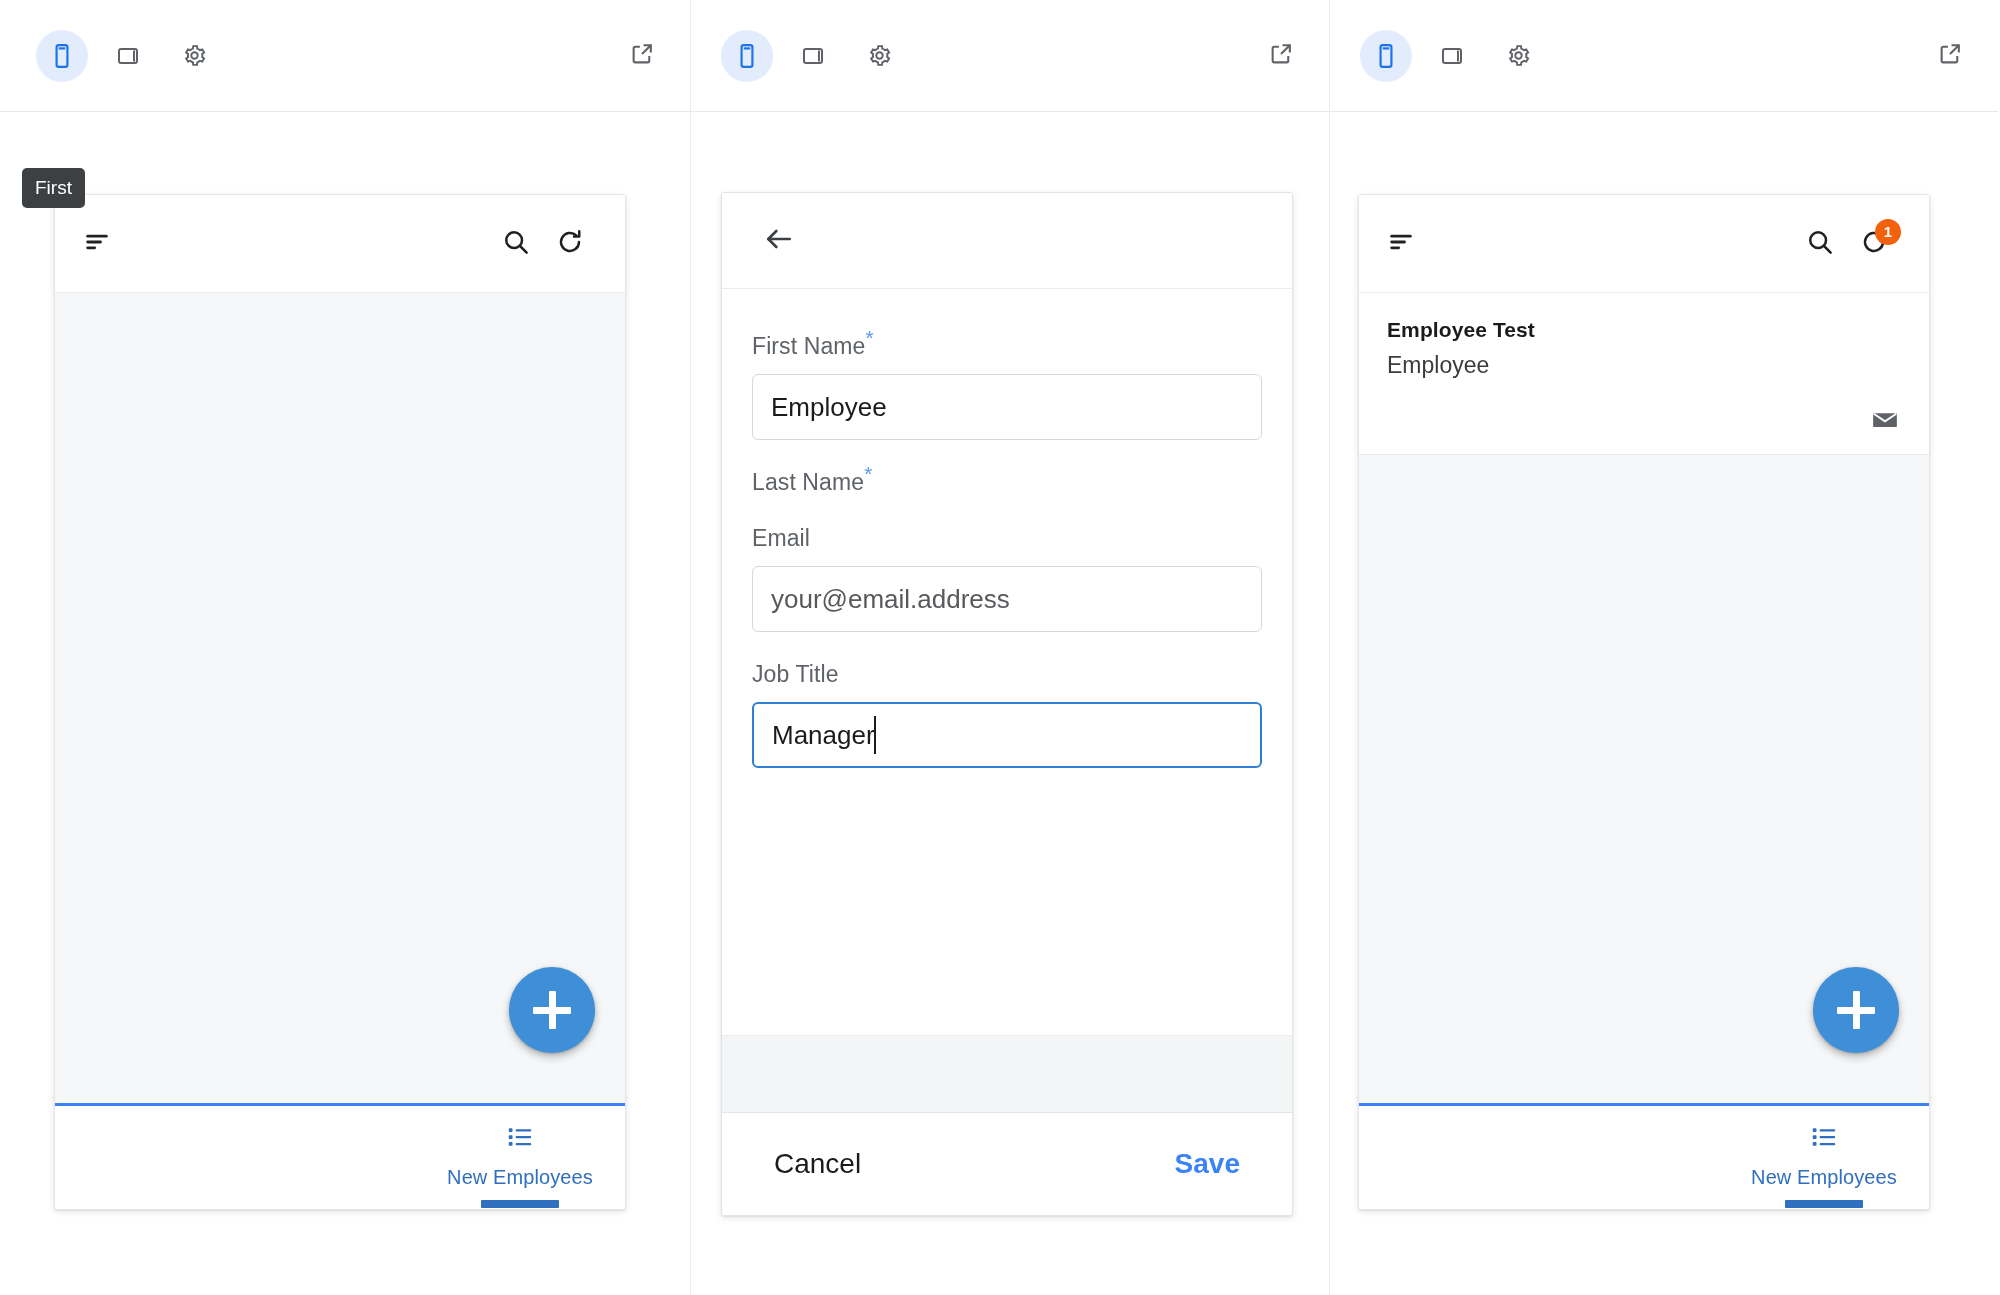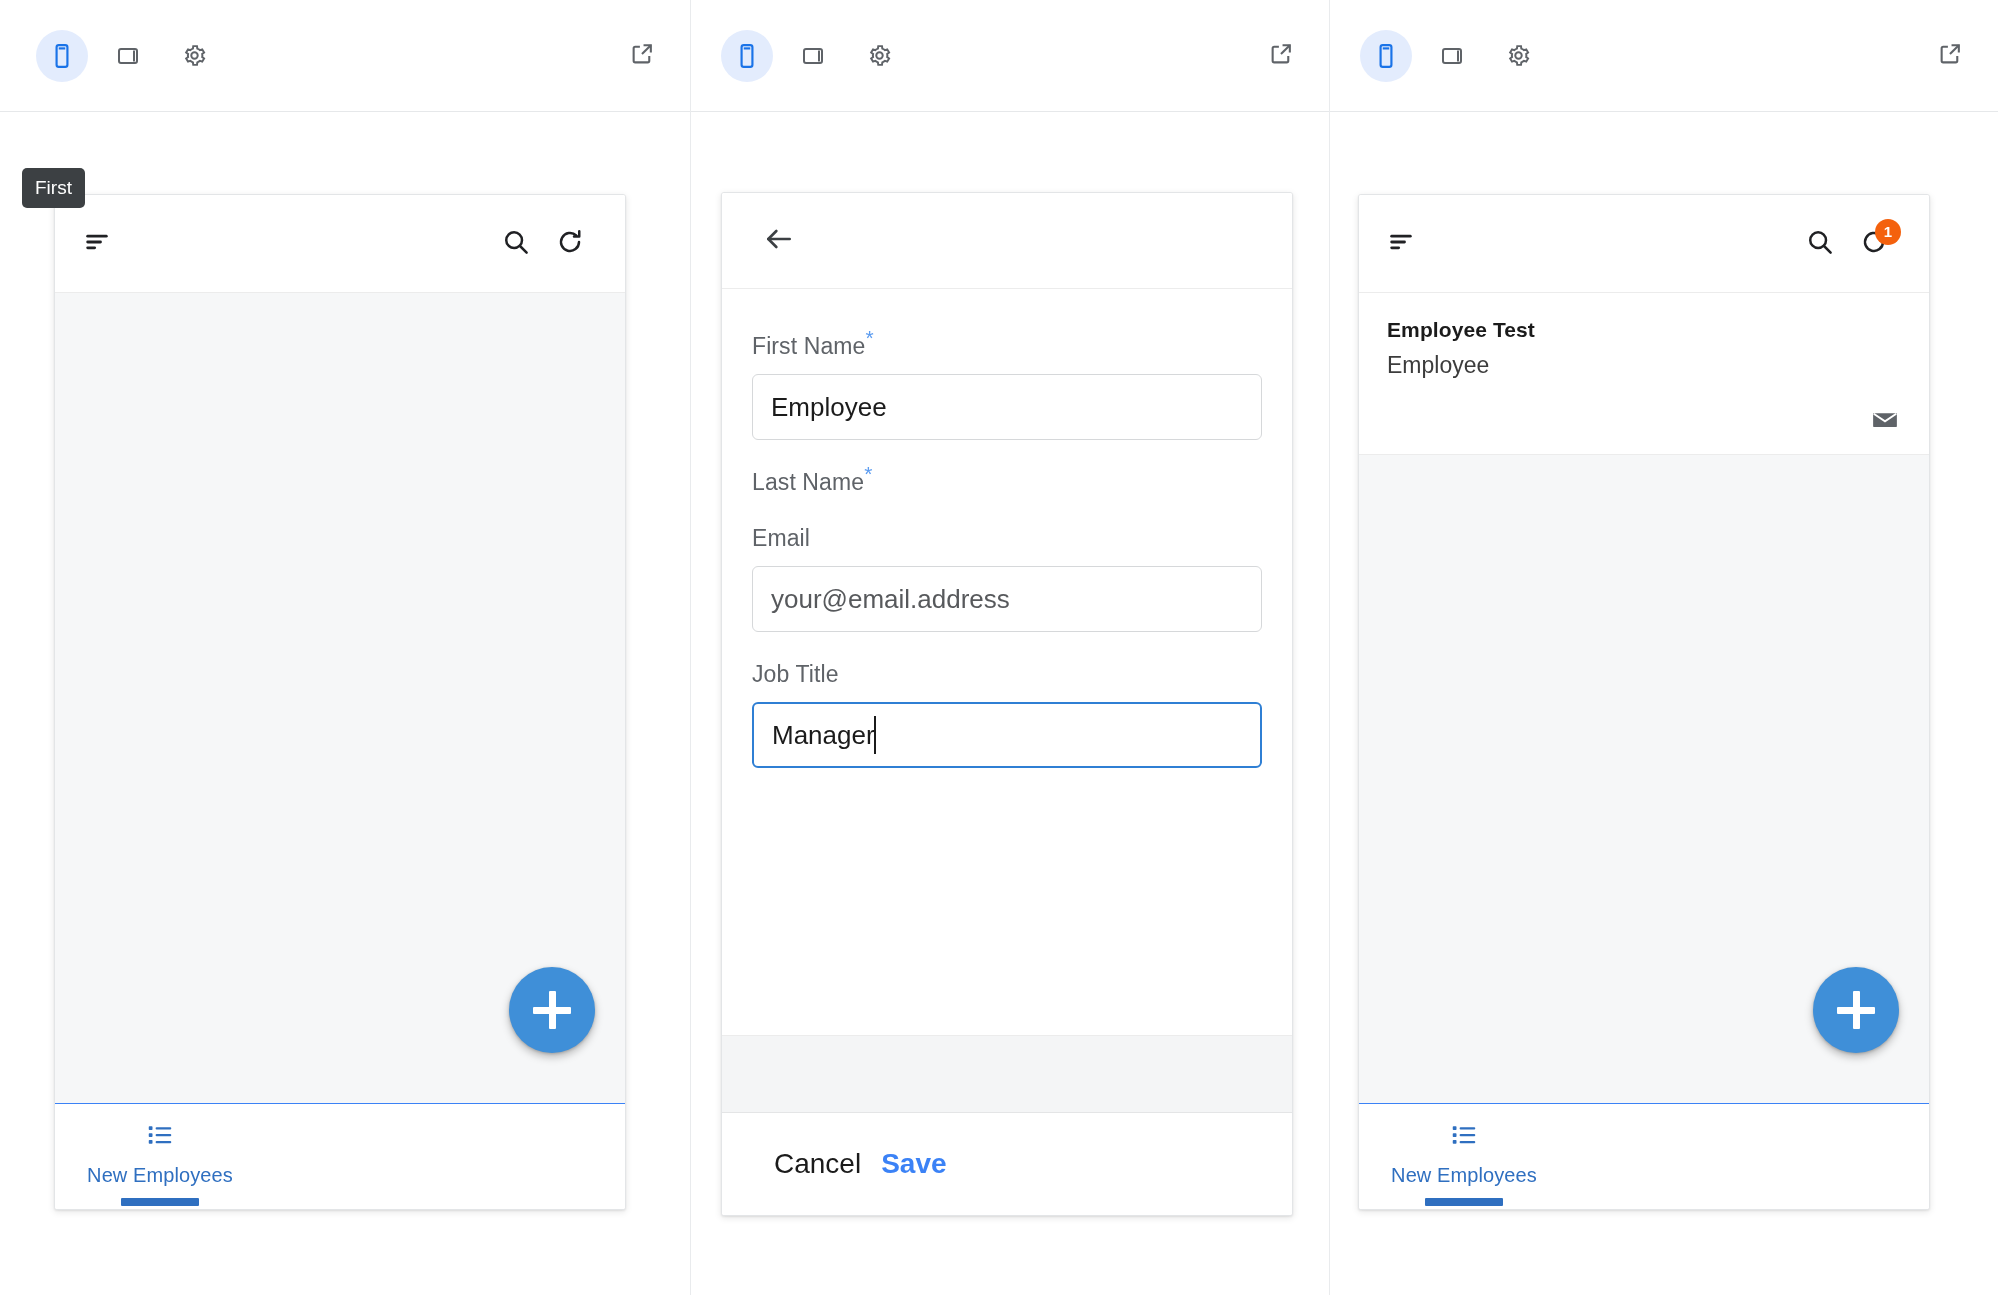--- a/index.html
+++ b/index.html
@@ -175,24 +175,24 @@
     cursor: pointer;
   }
   .fab .plus-h { position:absolute; width: 38px; height: 7px; background:#fff; border-radius:1px;}
   .fab .plus-v { position:absolute; width: 7px; height: 38px; background:#fff; border-radius:1px;}
 
   
   .bottomnav {
     flex: 0 0 auto;
     height: 106px;
     background: #ffffff;
-    border-top: 1px solid #3b82f6;
+    border-top: 3px solid #3b82f6;
     display: flex;
     align-items: flex-start;
-    justify-content: flex-start;
+    justify-content: flex-end;
     position: relative;
   }
   .navitem {
     display: flex;
     flex-direction: column;
     align-items: center;
     padding-top: 16px;
     cursor: pointer;
     width: 210px;
   }
@@ -273,20 +273,21 @@
     border-top: 1px solid #ececec;
     border-bottom: 1px solid #e4e5e6;
   }
 
   .formfooter {
     flex: 0 0 auto;
     height: 102px;
     background: #ffffff;
     display: flex;
     align-items: center;
+    justify-content: space-between;
     padding: 0 42px;
   }
   .btn-cancel {
     font-size: 28px;
     color: #1b1b1b;
     background: none;
     border: none;
     cursor: pointer;
     font-family: "Liberation Sans", sans-serif;
     padding: 6px 10px;

